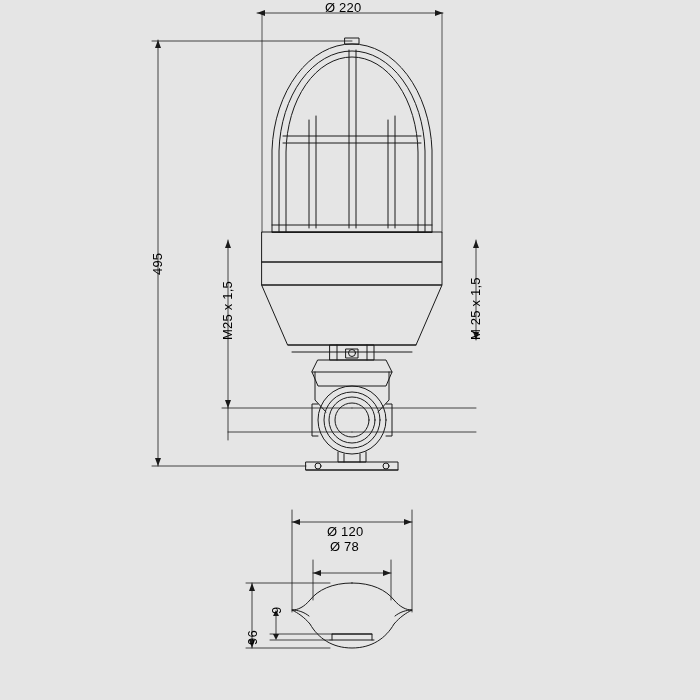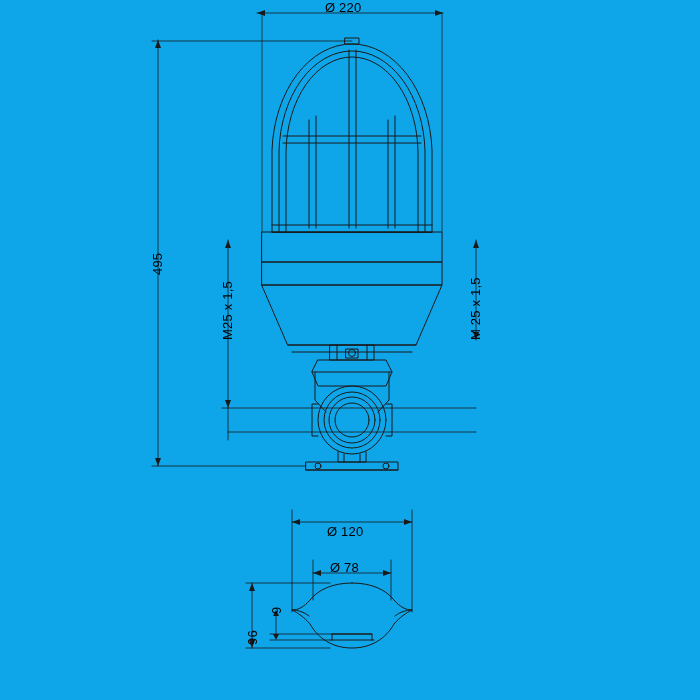--- a/index.html
+++ b/index.html
@@ -7,21 +7,21 @@
     padding: 0;
     background: #ffffff;
   }
   body {
     font-family: "Liberation Sans", sans-serif;
   }
   #stage {
     position: relative;
     width: 700px;
     height: 700px;
-    background: #0ea5e9;
+    background: #e5e5e5;
     overflow: hidden;
   }
   #stage svg {
     position: absolute;
     left: 0;
     top: 0;
   }
   .dim-label {
     position: absolute;
     font-size: 13px;
@@ -201,19 +201,19 @@
   <div class="dim-label" style="left:325px; top:0px;">Ø 220</div>
 
   <div class="dim-label rot90" style="left:150px; top:275px;">495</div>
 
   <div class="dim-label rot90" style="left:220px; top:340px;">M25 x 1,5</div>
 
   <div class="dim-label rot90" style="left:468px; top:340px;">M 25 x 1,5</div>
 
   <div class="dim-label" style="left:327px; top:524px;">Ø 120</div>
 
-  <div class="dim-label" style="left:330px; top:560px;">Ø 78</div>
+  <div class="dim-label" style="left:330px; top:539px;">Ø 78</div>
 
   <div class="dim-label rot90" style="left:245px; top:645px;">96</div>
 
   <div class="dim-label rot90" style="left:269px; top:614px;">9</div>
 
 </div>
 
 </body></html>

